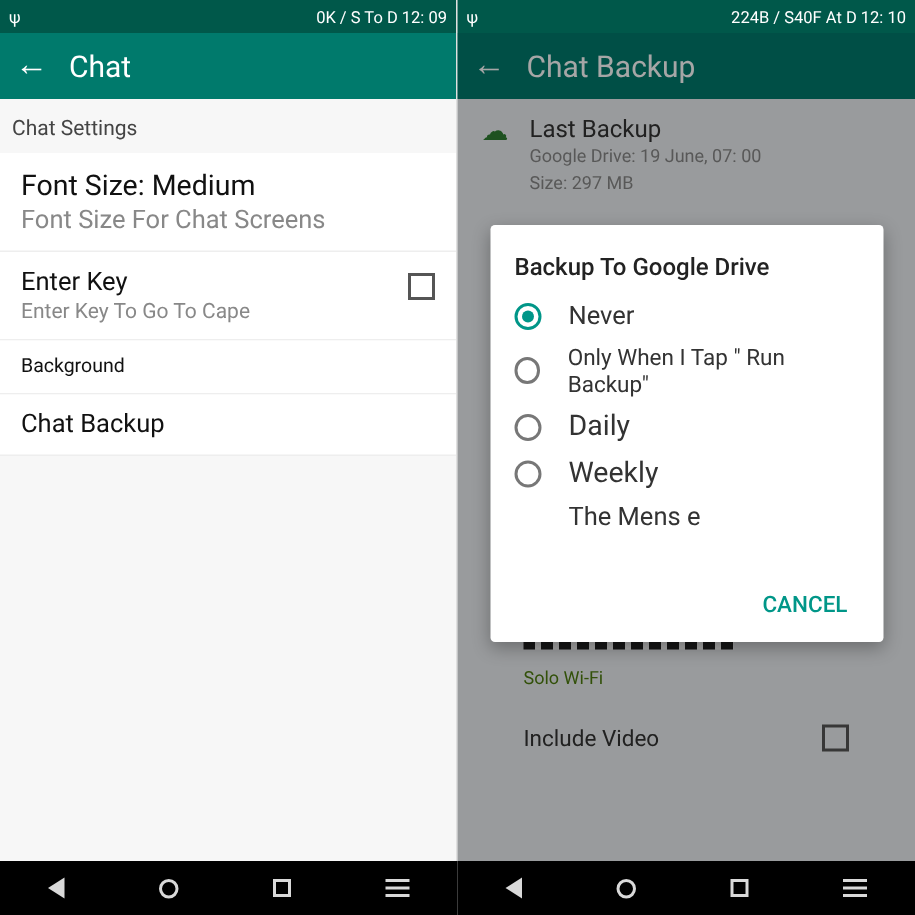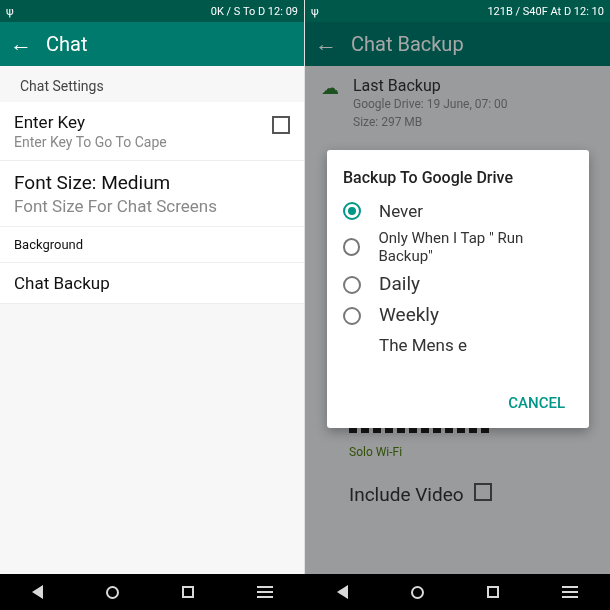--- a/index.html
+++ b/index.html
@@ -7,36 +7,36 @@
     .phone { position:absolute; top:0; height:610px; width:305px; background:#f2f2f2; }
     .phone.left { left:0; border-right:1px solid #e0e0e0;}
     .phone.right { left:305px; }
 
     .statusbar { height:22px; background:#00584a; color:#fff; font-size:11px; display:flex; justify-content:flex-end; align-items:center; padding:0 6px; gap:4px; }
     .statusbar .spacer{flex:1;}
     .appbar { height:44px; background:#007a6c; color:#fff; display:flex; align-items:center; padding:0 10px; font-size:20px; gap:14px; }
     .appbar .back { font-size:22px; line-height:1; cursor:pointer; }
 
     .content { background:#f7f7f7; height:508px; overflow:hidden; }
-    .section-header { font-size:14px; color:#444; padding:12px 20px 8px; background:#f7f7f7;}
+    .section-header { font-size:14px; color:#444; padding:12px 8px 8px; background:#f7f7f7;}
     .row { background:#fff; padding:10px 14px; border-bottom:1px solid #eee; position:relative; }
     .row .title { font-size:17px; color:#111; }
     .row .sub { font-size:14px; color:#888; margin-top:2px; }
     .row .cb { position:absolute; right:14px; top:14px; width:18px; height:18px; border:2px solid #555; }
 
     .right .content { background:#eceff1; }
     .right .info { padding:10px 14px; display:flex; gap:12px; }
     .right .info .cloud { width:22px; height:22px; border-radius:50%; display:flex; align-items:center; justify-content:center; color:#2e7d32; font-size:18px; }
     .right .info .details .t { font-size:16px; color:#333; }
     .right .info .details .s { font-size:12px; color:#888; line-height:1.5; }
     .smudge { padding:8px 44px; }
     .smudge .bar { height:8px; margin:4px 0; background:repeating-linear-gradient(90deg,#222,#222 8px,#fff 8px,#fff 12px); width:120px;}
     .sub2 { padding:4px 44px 12px; font-size:16px; color:#333;}
     .sub2s{ font-size:12px; color:#4d7c0f; padding:0 44px 10px;}
-    .incl { display:flex; padding:14px 44px 14px; font-size:19px; color:#333;gap:10px;}
+    .incl { display:flex; justify-content:space-between; padding:14px 44px 14px; font-size:15px; color:#333;gap:10px;}
     .incl .cb2 { width:18px; height:18px; border:2px solid #555; }
 
     .dim { position:absolute; inset:0; top:22px; background:rgba(0,0,0,0.35); height:552px; left:0; width:305px; }
 
     .dialog { position:absolute; background:#fff; border-radius:3px; left:22px; width:262px; top:150px; padding:18px 16px 10px; box-shadow:0 4px 12px rgba(0,0,0,.3); }
     .dialog .dtitle { font-size:16px; font-weight:500; color:#222; margin-bottom:14px; }
     .opt { display:flex; align-items:center; gap:18px; margin:8px 0;}
     .radio { width:18px; height:18px; border:2px solid #777; border-radius:50%; position:relative; }
     .radio.on { border-color:#009688; }
     .radio.on::after { content:""; position:absolute; inset:3px; border-radius:50%; background:#009688;}
@@ -63,46 +63,46 @@
     <span>0K / S To D 12: 09</span>
   </div>
   <div class="appbar">
     <span class="back">←</span>
     <span>Chat</span>
   </div>
   <div class="content">
     <div class="section-header">Chat Settings</div>
 
     <div class="row">
+      <div class="title" style="font-size:19px">Font Size: Medium</div>
+      <div class="sub" style="font-size:17px">Font Size For Chat Screens</div>
+    </div>
+
+    <div class="row">
       <div class="title">Enter Key</div>
       <div class="sub">Enter Key To Go To Cape</div>
       <div class="cb"></div>
-    </div>
-
-    <div class="row">
-      <div class="title" style="font-size:19px">Font Size: Medium</div>
-      <div class="sub" style="font-size:17px">Font Size For Chat Screens</div>
     </div>
 
     <div class="row">
       <div class="title" style="font-size:13px">Background</div>
     </div>
 
     <div class="row">
       <div class="title">Chat Backup</div>
     </div>
 
   </div>
 </div>
 
 <div class="phone right">
   <div class="statusbar">
     <span>ψ</span>
     <span class="spacer"></span>
-    <span>121B / S40F At D 12: 10</span>
+    <span>224B / S40F At D 12: 10</span>
   </div>
   <div class="appbar">
     <span class="back">←</span>
     <span>Chat Backup</span>
   </div>
   <div class="content">
     <div class="info">
       <div class="cloud">☁</div>
       <div class="details">
         <div class="t">Last Backup</div>

